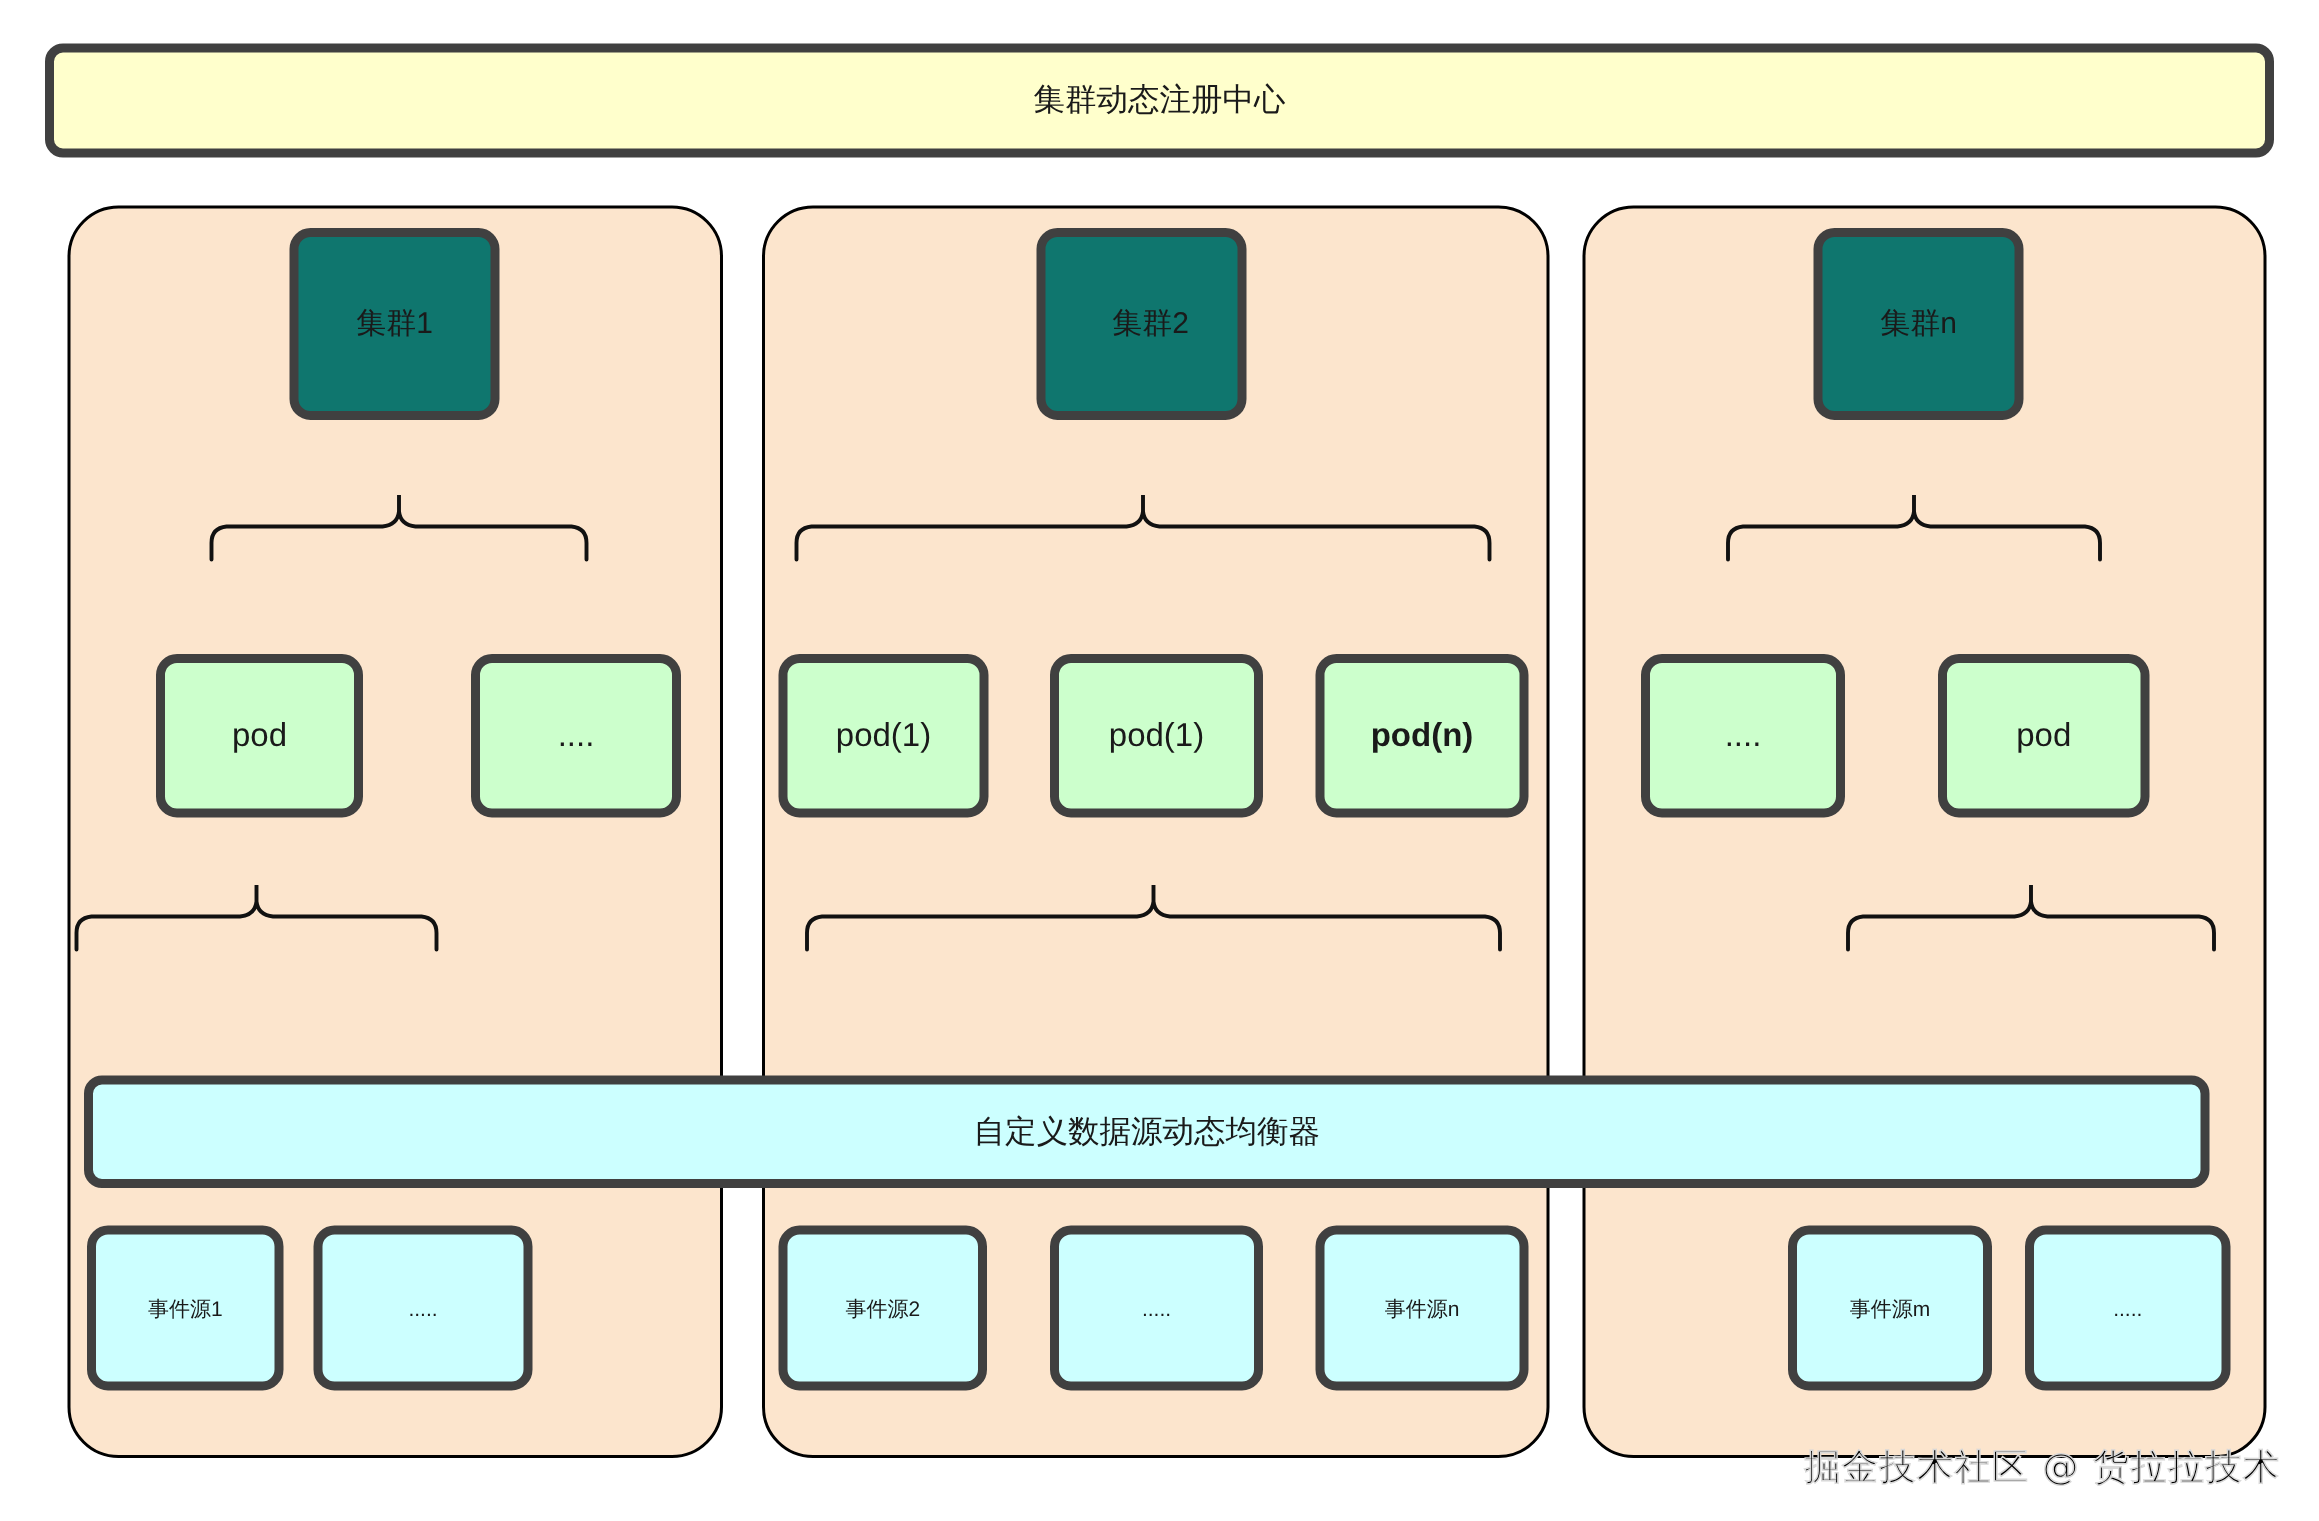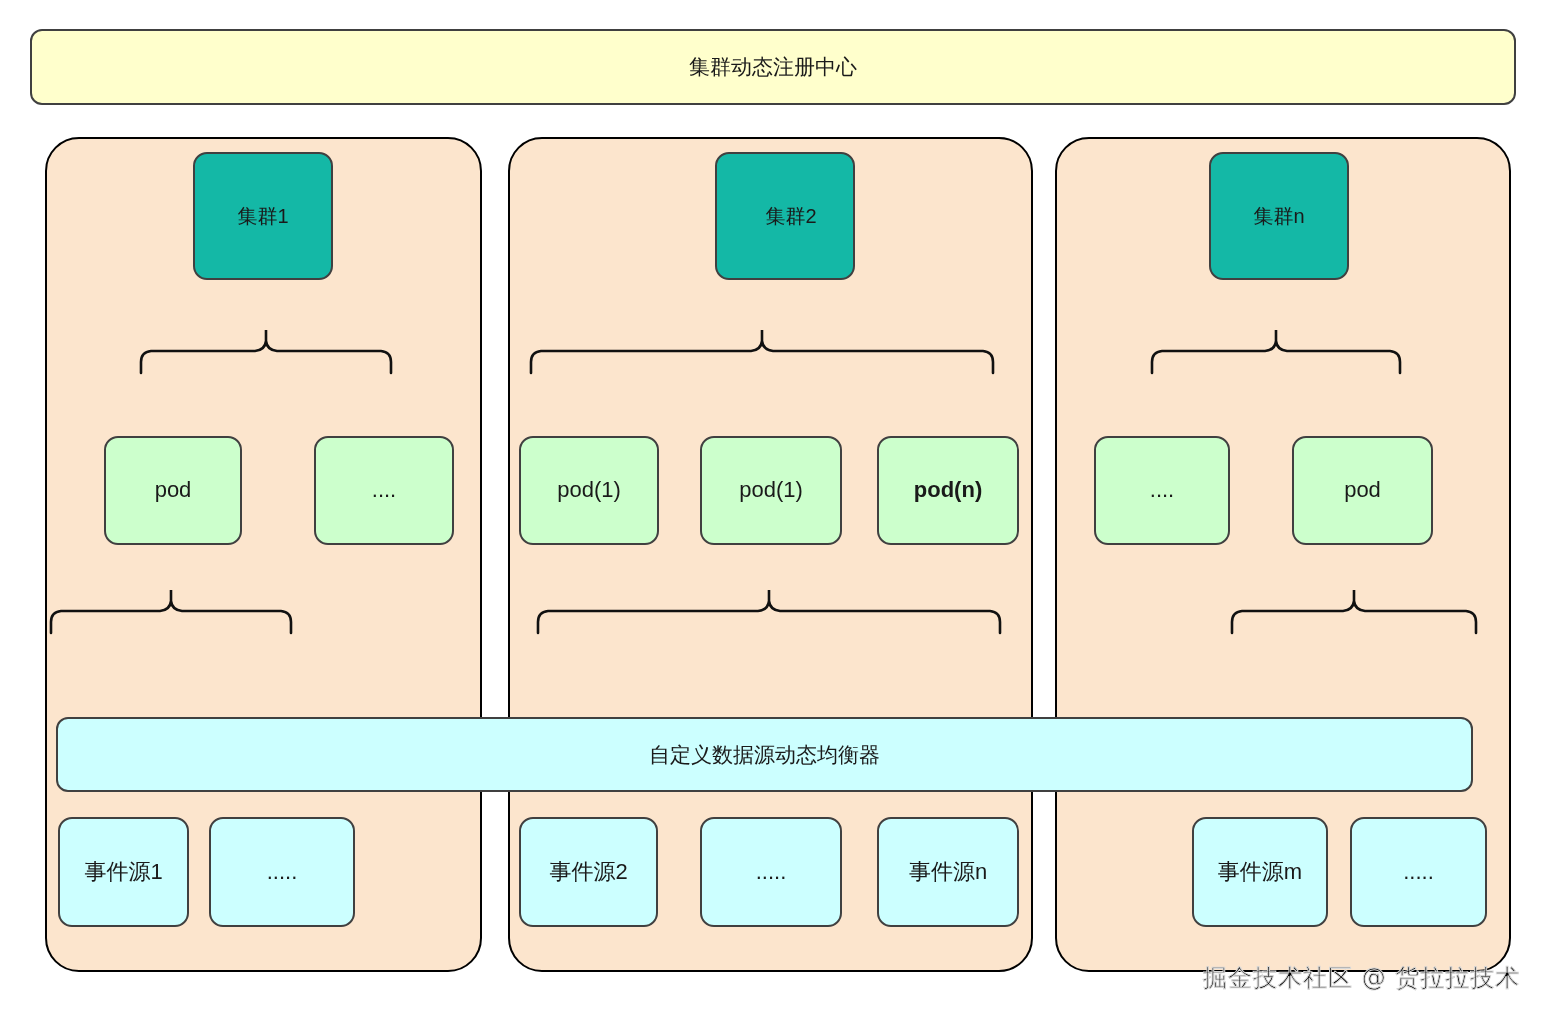--- a/index.html
+++ b/index.html
@@ -20,21 +20,21 @@
     top: 0;
     width: 1546px;
     height: 1014px;
   }
   .node {
     position: absolute;
     box-sizing: border-box;
     display: flex;
     align-items: center;
     justify-content: center;
-    border: 2px solid #404040;
+    border: 6px solid #404040;
     color: #1a1a1a;
     text-align: center;
     line-height: 1.2;
   }
   
   #registry-banner {
     left: 30px;
     top: 29px;
     width: 1486px;
     height: 76px;
@@ -50,28 +50,28 @@
     border-radius: 34px;
     background: #FCE5CD;
   }
   #cluster-box-1 { left: 45px;   top: 137px; width: 437px;  height: 835px; }
   #cluster-box-2 { left: 508px;  top: 137px; width: 525px;  height: 835px; }
   #cluster-box-3 { left: 1055px; top: 137px; width: 456px;  height: 835px; }
 
   
   .cluster-chip {
     border-radius: 14px;
-    background: #14b8a6;
+    background: #0f766e;
     font-size: 20px;
     width: 140px;
     height: 128px;
     top: 152px;
   }
   #cluster-chip-1 { left: 193px; }
-  #cluster-chip-2 { left: 715px; padding-left: 12px; }
+  #cluster-chip-2 { left: 691px; padding-left: 12px; }
   #cluster-chip-3 { left: 1209px; }
 
   
   .pod-chip {
     border-radius: 14px;
     background: #CCFFCC;
     font-size: 22px;
     height: 109px;
     top: 436px;
   }
@@ -93,21 +93,21 @@
     background: #CCFFFF;
     font-size: 21px;
     z-index: 5;
     margin-top: 41px;
   }
 
   
   .event-chip {
     border-radius: 14px;
     background: #CCFFFF;
-    font-size: 22px;
+    font-size: 14px;
     height: 110px;
     top: 817px;
   }
   #ev-1-1 { left: 58px;   width: 131px; }
   #ev-1-2 { left: 209px;  width: 146px; }
   #ev-2-1 { left: 519px;  width: 139px; }
   #ev-2-2 { left: 700px;  width: 142px; }
   #ev-2-3 { left: 877px;  width: 142px; }
   #ev-3-1 { left: 1192px; width: 136px; }
   #ev-3-2 { left: 1350px; width: 137px; }

